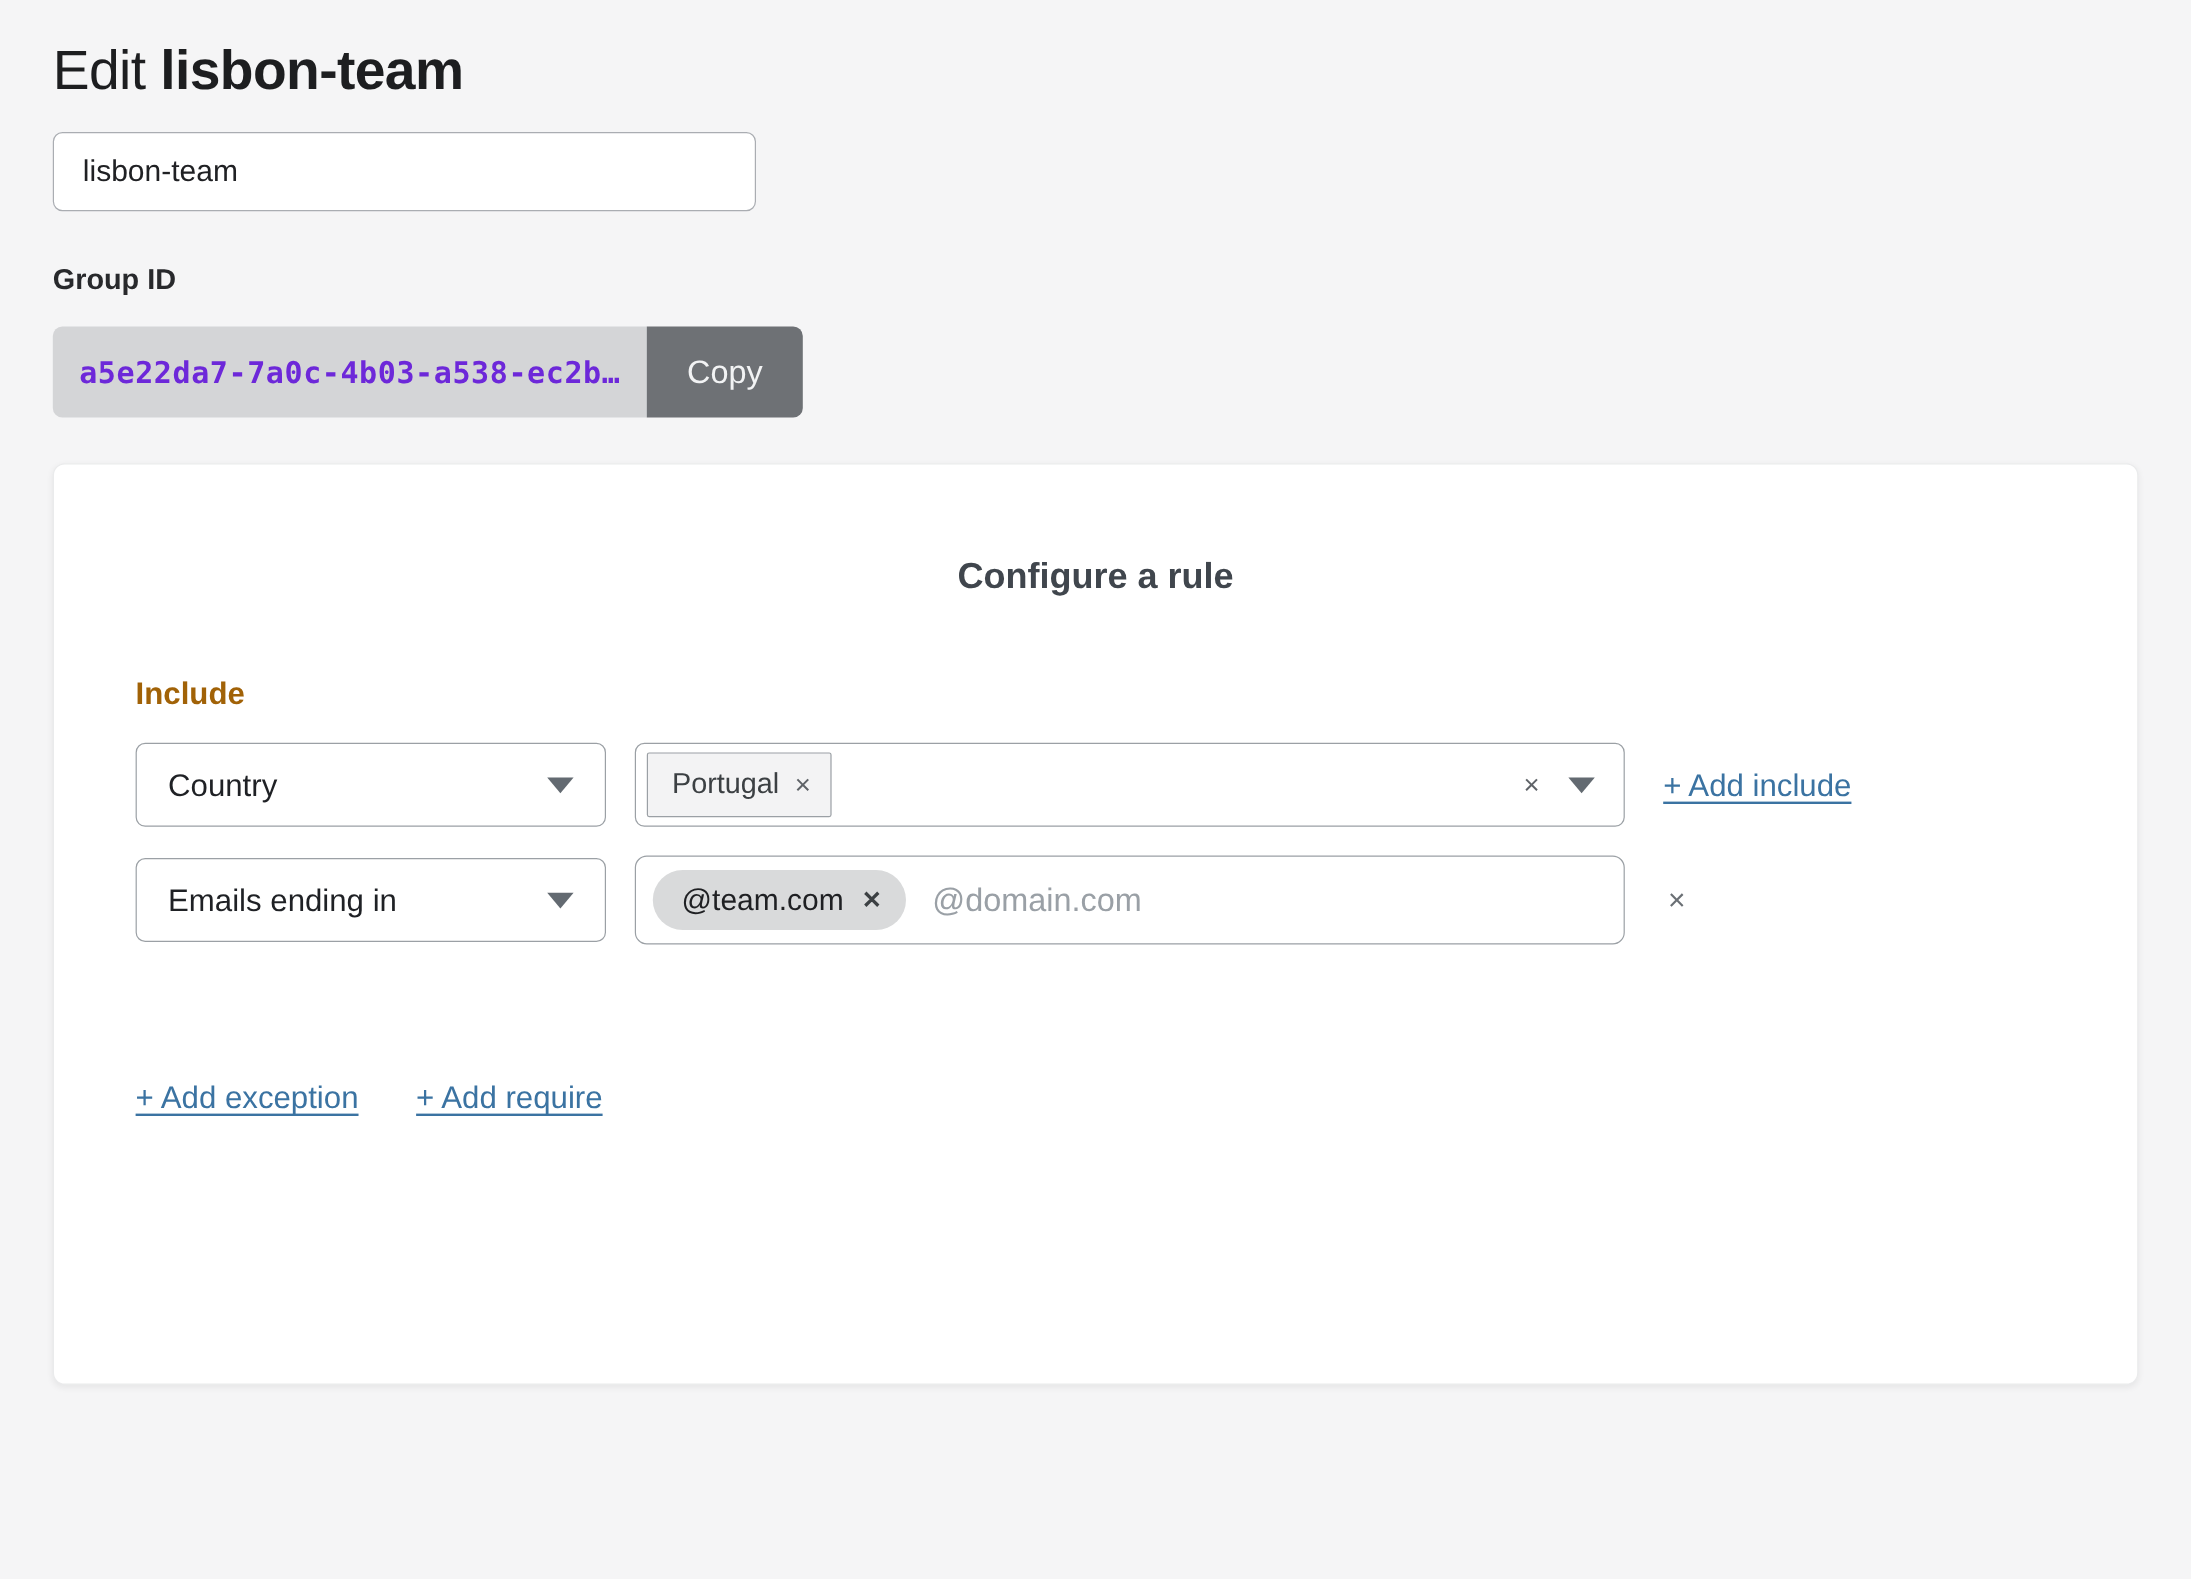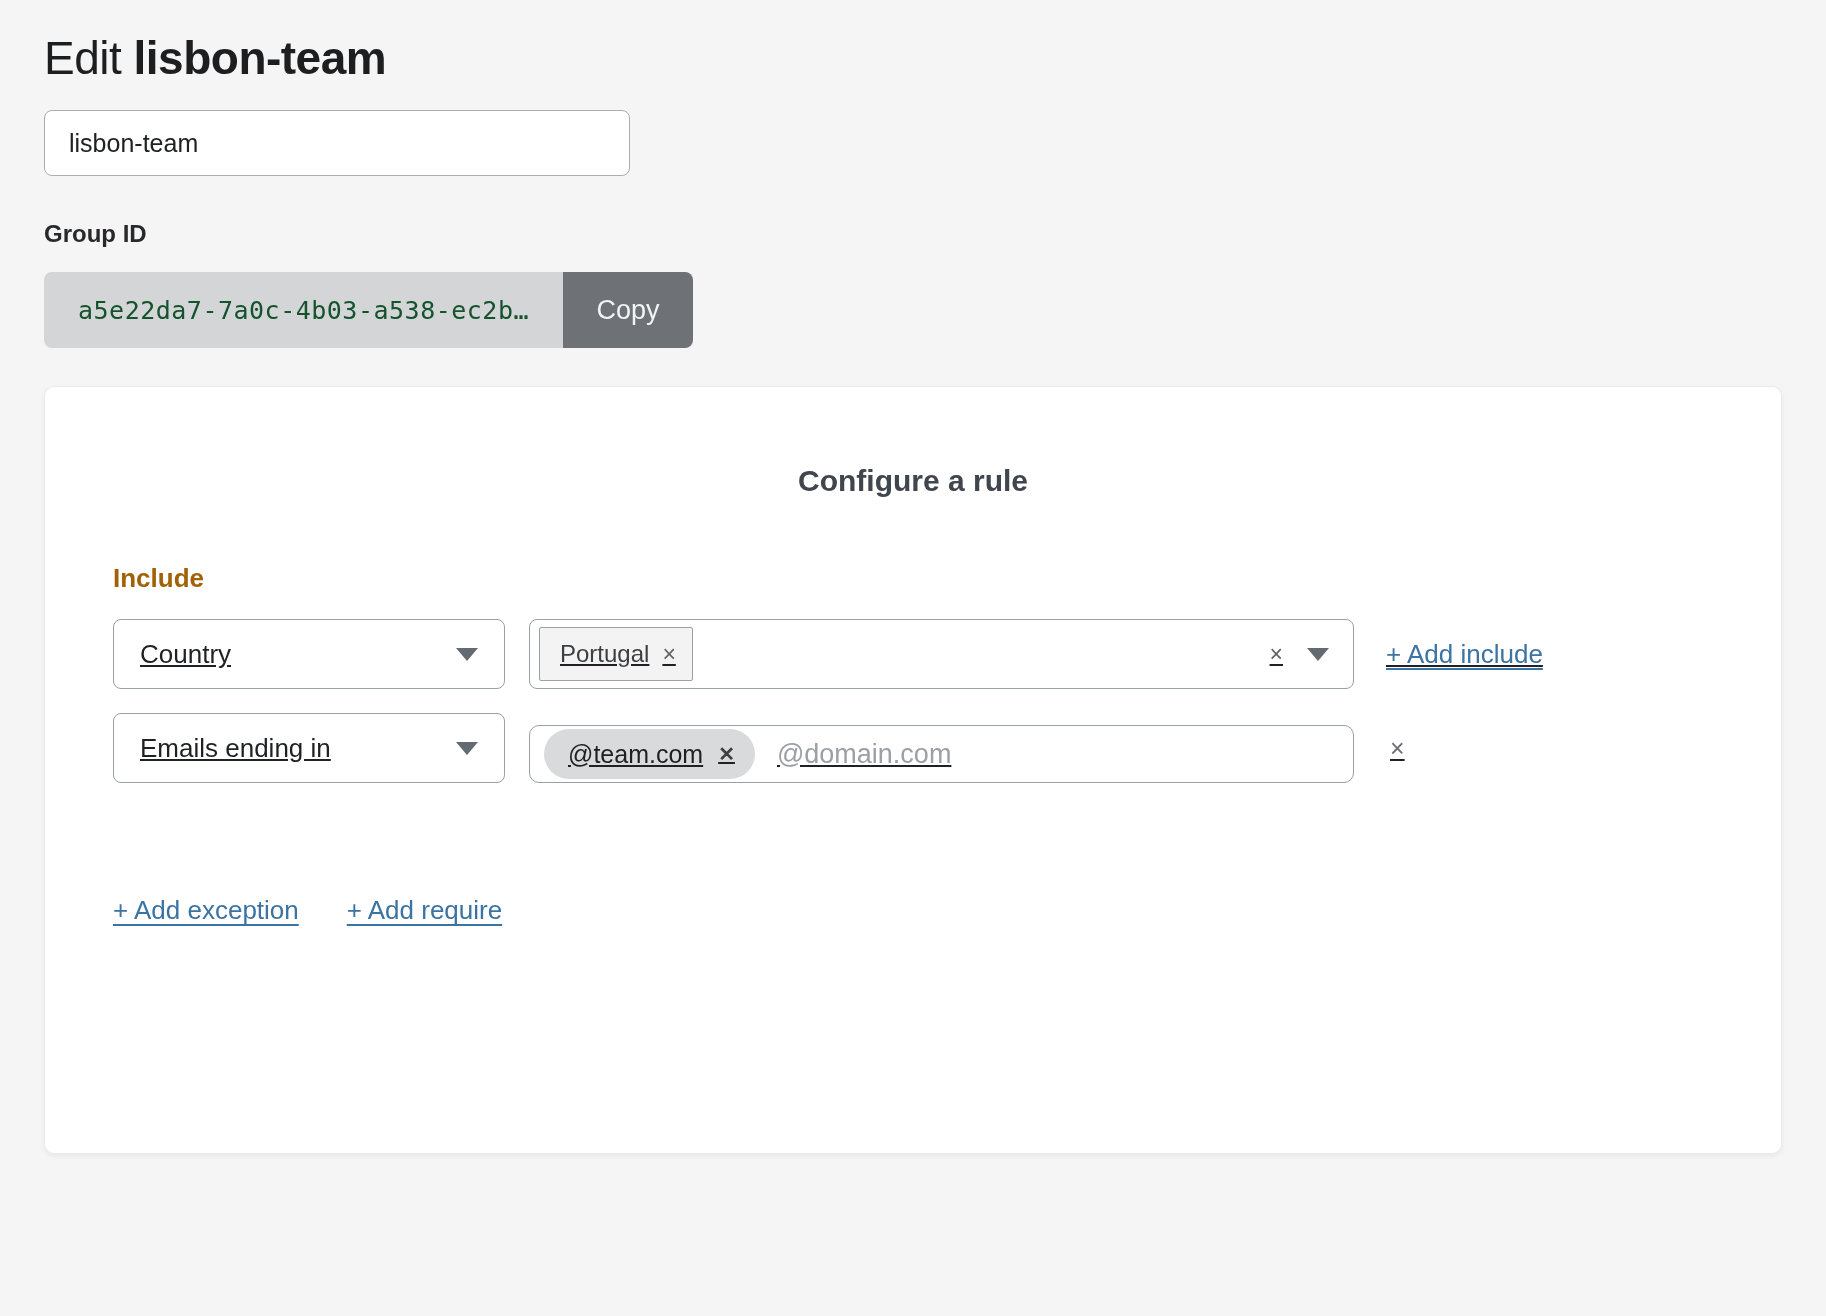--- a/index.html
+++ b/index.html
@@ -37,24 +37,25 @@
     font-size:25px; color:#202124;
     outline:none;
   }
 
   .gid-label { margin-top:44px; }
   .gid-bar { margin-top:24px; display:inline-flex; height:76px; }
   .gid-value {
     background:#d4d5d7;
     border-radius:8px 0 0 8px;
     display:flex; align-items:center;
-    padding:0 34px;
+    padding:0 22px;
     font-family:"DejaVu Sans Mono", monospace;
-    font-size:25px; color:#14532d;
+    font-size:25px; color:#6d28d9;
     letter-spacing:0.5px;
+    font-weight:bold;
   }
   .copy-btn {
     width:130px;
     background:#6e7175;
     color:#f2f3f4;
     border:none;
     border-radius:0 8px 8px 0;
     font-family:"Liberation Sans", sans-serif;
     font-size:27px;
     cursor:pointer;
@@ -68,21 +69,21 @@
     border-radius:10px;
     box-shadow:0 2px 5px rgba(0,0,0,0.06);
     padding:76px 68px 0;
   }
   .card-heading { font-size:30px; font-weight:700; color:#40464d; line-height:36px;text-align:center; }
 
   .section-label { font-size:26px; font-weight:700; color:#a16207; line-height:30px; }
   .include-label { margin-top:64px; }
   .require-label { margin-top:100px; }
 
-  .rule-row { display:flex; align-items:flex-end; margin-top:26px;text-decoration:underline; }
+  .rule-row { display:flex; align-items:center; margin-top:26px; }
   .rule-row.require { margin-top:24px; }
 
   .select {
     width:392px; height:70px;
     border:1.5px solid #9ba0a5;
     border-radius:8px;
     background:#fff;
     display:flex; align-items:center; justify-content:space-between;
     padding:0 26px;
     font-size:26px; color:#1f2125;
@@ -114,21 +115,21 @@
     padding:0 16px 0 20px;
     font-size:24px; color:#3c4043;
     gap:13px;
     white-space:nowrap;
   }
   .x-small { color:#5f6368; font-size:23px; line-height:1; cursor:pointer; }
   .ms-right { margin-left:auto; display:flex; align-items:center; gap:24px; }
 
   .req-values {
     margin-left:24px;
-    width:825px; height:58px;
+    width:825px; height:74px;
     border:1.5px solid #9ba0a5;
     border-radius:10px;
     background:#fff;
     display:flex; align-items:center;
     padding:0 16px 0 14px;
     gap:22px;
   }
   .pill {
     background:#d9dadb;
     border-radius:999px;

